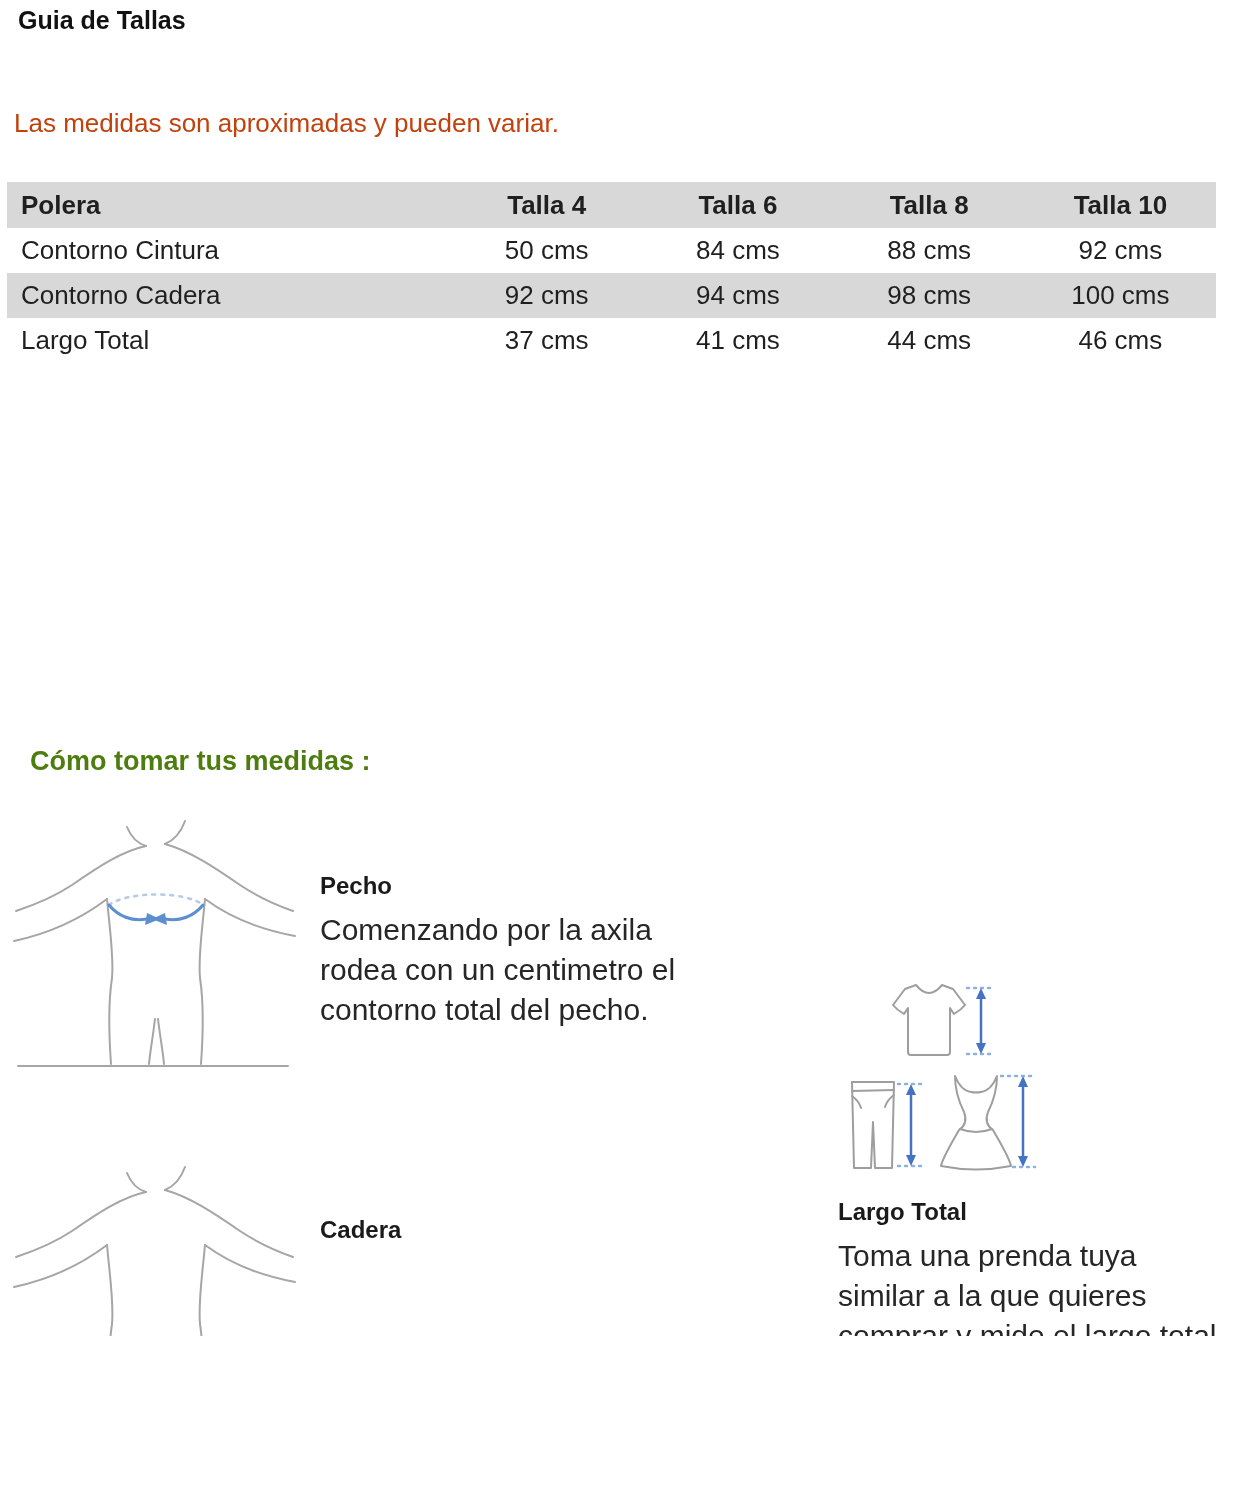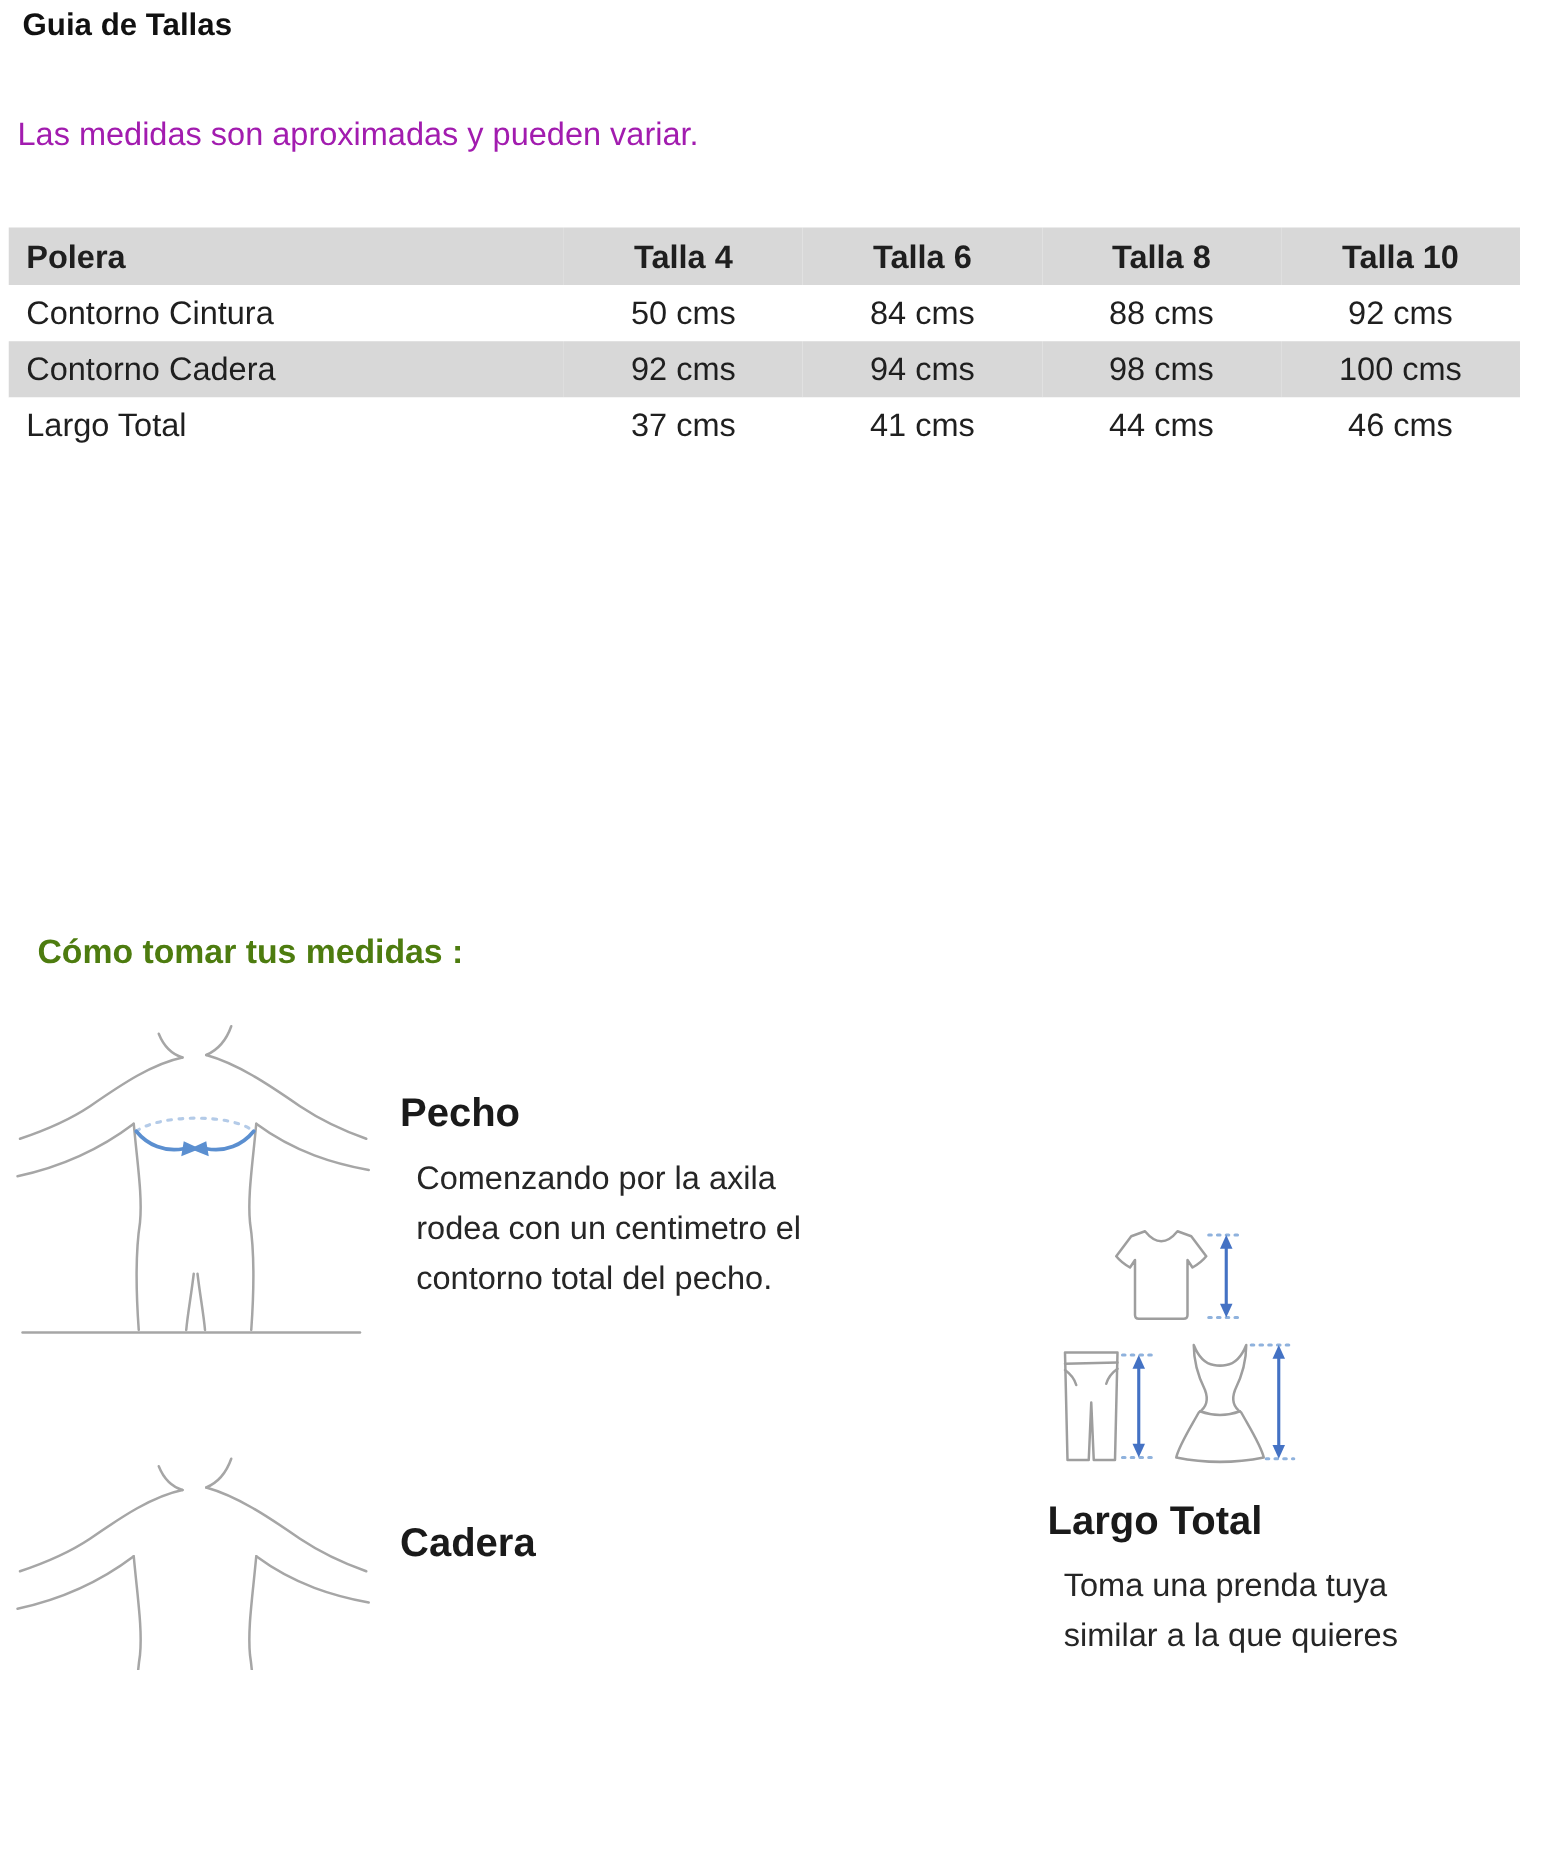--- a/index.html
+++ b/index.html
@@ -1,39 +1,39 @@
 <!DOCTYPE html>
 <html><head>
 <meta charset="utf-8">
 <style>
   html,body { margin:0; padding:0; background:#ffffff; }
   body { font-family:"Liberation Sans", sans-serif; color:#1f1f1f; }
   .page { position:relative; width:1246px; height:1336px; background:#ffffff; overflow:hidden; }
 
   .title { position:absolute; left:18px; top:6px; margin:0; font-size:25px; font-weight:bold; color:#111; }
-  .disclaimer { position:absolute; left:14px; top:92px; margin:0; font-size:26px; color:#a21caf; }
+  .disclaimer { position:absolute; left:14px; top:108px; margin:0; font-size:26px; color:#c2410c; }
 
   table.size-table { position:absolute; left:7px; top:182px; width:1209px; border-collapse:collapse; font-size:26px; table-layout:fixed; }
   table.size-table th, table.size-table td { padding:0; height:45px; vertical-align:middle; }
   table.size-table thead tr { background:#d8d8d8; }
   table.size-table thead th { height:46px; font-weight:bold; text-align:center; }
   table.size-table th:first-child, table.size-table td:first-child { text-align:left; padding-left:14px; width:36%; }
   table.size-table th:not(:first-child), table.size-table td:not(:first-child) { width:16%; text-align:center; }
   table.size-table tbody tr:nth-child(even) { background:#d8d8d8; }
   table.size-table tbody tr:nth-child(odd) { background:#ffffff; }
 
   .howto-heading { position:absolute; left:30px; top:746px; margin:0; font-size:27px; font-weight:bold; color:#4d7c0f; }
 
   .figure-a { position:absolute; left:8px; top:812px; }
   .figure-b { position:absolute; left:8px; top:1158px; }
   .garments { position:absolute; left:843px; top:980px; }
 
   .measure-block { position:absolute; width:360px; }
-  .measure-block h3 { margin:0 0 10px 0; font-size:32px; font-weight:bold; color:#1a1a1a; }
-  .measure-block p { margin:13px; font-size:26px; line-height:40px; color:#262626; white-space:pre-line; }
+  .measure-block h3 { margin:0 0 10px 0; font-size:24px; font-weight:bold; color:#1a1a1a; }
+  .measure-block p { margin:0; font-size:30px; line-height:40px; color:#262626; white-space:pre-line; }
   .block-pecho { left:320px; top:872px; }
   .block-cadera { left:320px; top:1216px; }
   .block-largo { left:838px; top:1198px; width:410px; }
 
   svg .outline { fill:none; stroke:#a6a6a6; stroke-width:2; stroke-linecap:round; stroke-linejoin:round; }
   svg .garment { fill:none; stroke:#9e9e9e; stroke-width:2; stroke-linecap:round; stroke-linejoin:round; }
   svg .band-dash { fill:none; stroke:#b4cbe8; stroke-width:2.5; stroke-dasharray:3 6; stroke-linecap:round; }
   svg .band-solid { fill:none; stroke:#5b8fd0; stroke-width:3; stroke-linecap:round; }
   svg .band-head { fill:#5b8fd0; stroke:none; }
   svg .arr-line { fill:none; stroke:#4472c4; stroke-width:2.5; }

